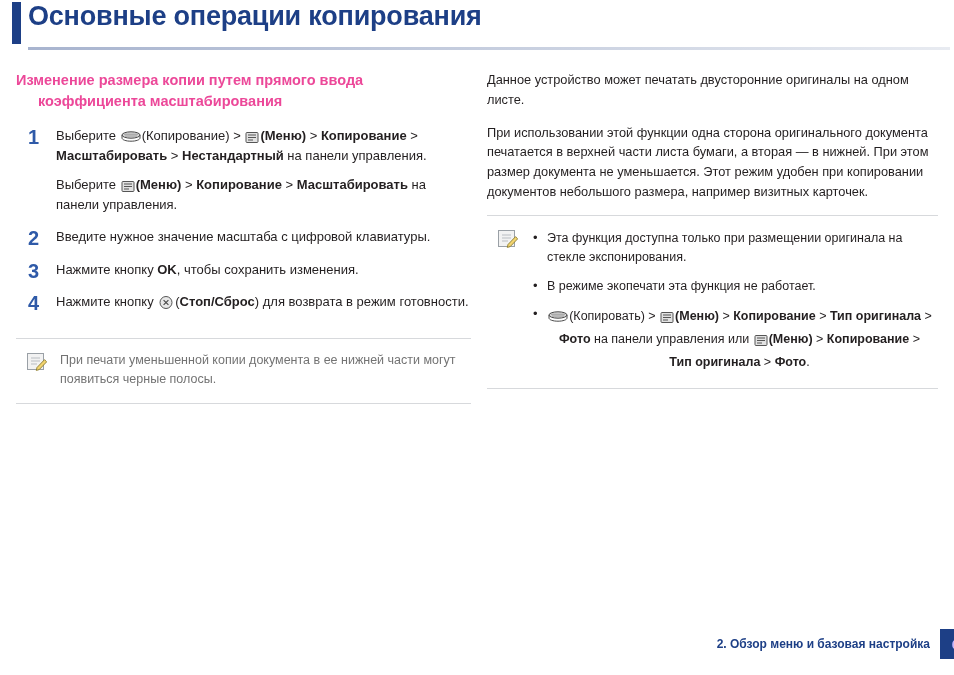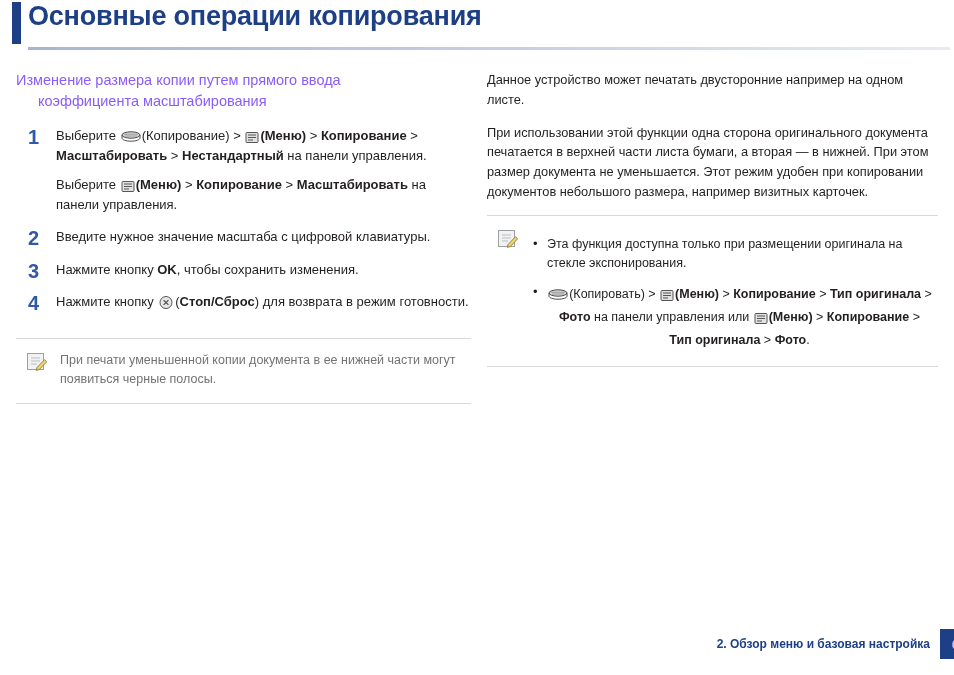--- a/index.html
+++ b/index.html
@@ -62,22 +62,22 @@
   .col-right {
     position: absolute;
     left: 487px;
     top: 70px;
     width: 451px;
   }
 
   
   .sub-heading {
     font-size: 14.5px;
-    font-weight: normal;
-    color: #8b5cf6;
+    font-weight: bold;
+    color: #ec4899;
     line-height: 1.45;
     margin: 0 0 14px 0;
   }
   .sub-heading .ln2 { display: block; padding-left: 22px; }
 
   
   .step {
     position: relative;
     padding-left: 40px;
     margin-bottom: 13px;
@@ -134,21 +134,21 @@
   }
   .body-p {
     font-size: 12.8px;
     line-height: 1.55;
     margin: 0 0 13px 0;
   }
 
   .note-right {
     position: relative;
     margin-top: 8px;
-    padding: 19px 6px 14px 44px;
+    padding: 13px 6px 14px 44px;
     border-top: 1px solid #d7d9dc;
     border-bottom: 1px solid #d7d9dc;
     font-size: 12.5px;
     line-height: 1.55;
   }
   .bullet-list { list-style: none; margin: 0; padding: 0; }
   .bullet-list > li {
     position: relative;
     padding-left: 16px;
     margin-bottom: 9px;
@@ -271,33 +271,34 @@
         <path d="M11 16.5l7.5-7.8 2.2 2.1-7.5 7.8-2.9 0.8z" fill="#f3d46e" stroke="#8a7a2c" stroke-width="0.9"></path>
       </svg>
     </span>
     <span>При печати уменьшенной копии документа в ее нижней части могут появиться черные полосы.</span>
   </div>
 </div>
 
 <div class="col-right">
 
 
-  <p class="body-p">Данное устройство может печатать двусторонние например на одном листе.</p>
+  <p class="body-p">Данное устройство может печатать двусторонние оригиналы на одном листе.</p>
   <p class="body-p">При использовании этой функции одна сторона оригинального документа печатается в верхней части листа бумаги, а вторая — в нижней. При этом размер документа не уменьшается. Этот режим удобен при копировании документов небольшого размера, например визитных карточек.</p>
 
   <div class="note-right">
     <span class="note-icon">
       <svg width="21" height="21" viewBox="0 0 21 21">
         <rect x="1.5" y="2.5" width="16" height="16" fill="#f2f2f2" stroke="#9aa0a6" stroke-width="1"></rect>
         <path d="M5 7h9M5 10h9M5 13h6" stroke="#b9bdc2" stroke-width="1"></path>
         <path d="M11 16.5l7.5-7.8 2.2 2.1-7.5 7.8-2.9 0.8z" fill="#f3d46e" stroke="#8a7a2c" stroke-width="0.9"></path>
       </svg>
     </span>
     <ul class="bullet-list">
       <li>Эта функция доступна только при размещении оригинала на стекле экспонирования.</li>
+      <li>В режиме экопечати эта функция не работает.</li>
       <li>
         <div class="sub-para">
           <span class="ic"><svg width="20" height="13" viewBox="0 0 20 13">
                 <g fill="none" stroke="#4a4a4a" stroke-width="1">
                   <ellipse cx="10" cy="4" rx="9" ry="3.2" fill="#d8d8d8"></ellipse>
                   <path d="M1 4v3c0 1.8 4 3.2 9 3.2s9-1.4 9-3.2V4"></path>
                 </g>
                 <g stroke="#8a8a8a" stroke-width="0.8">
                   <path d="M3 3.2 L17 3.2M4 5 L16 5"></path>
                 </g>

